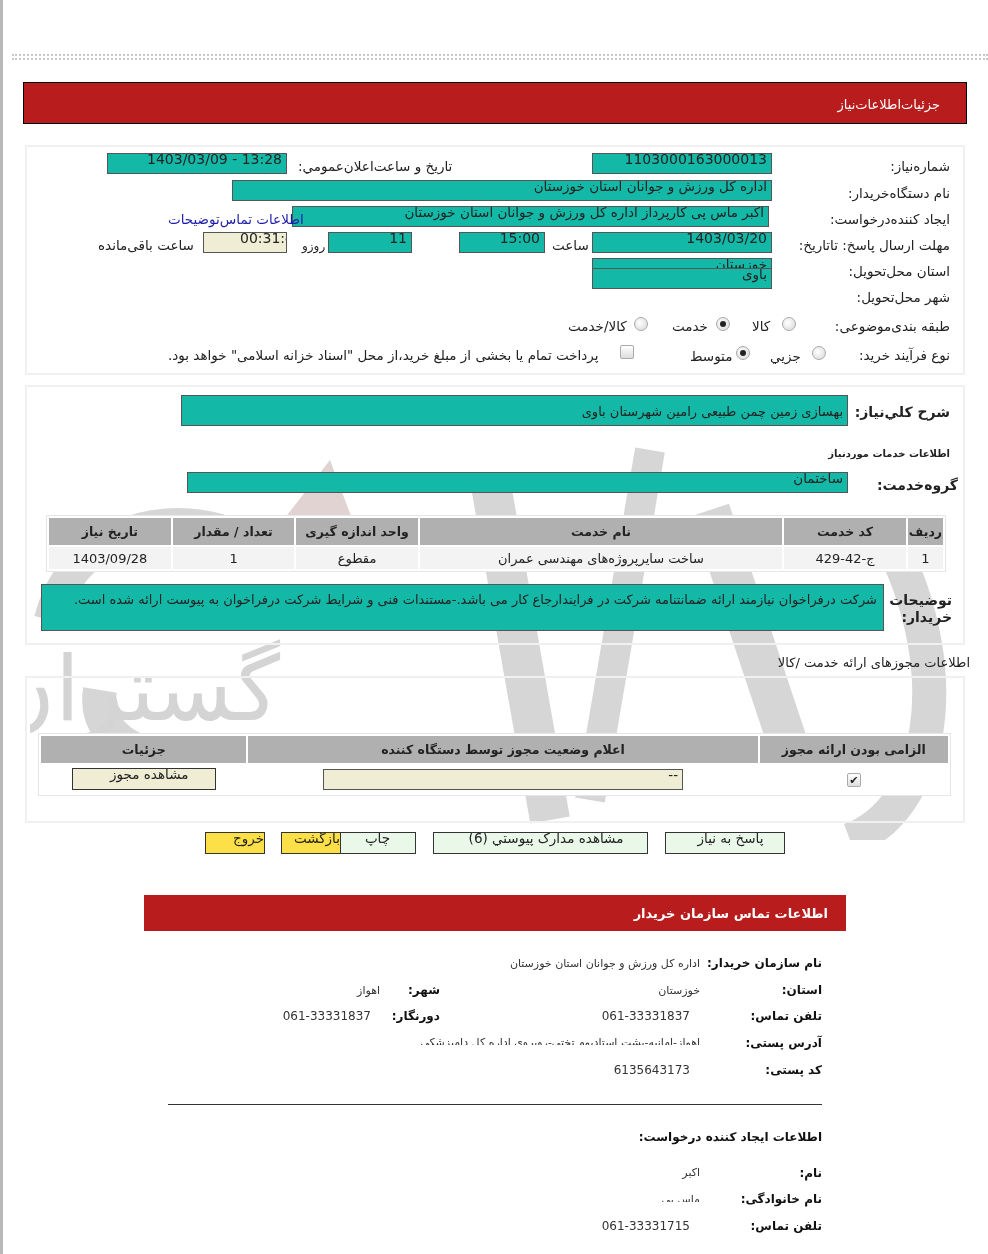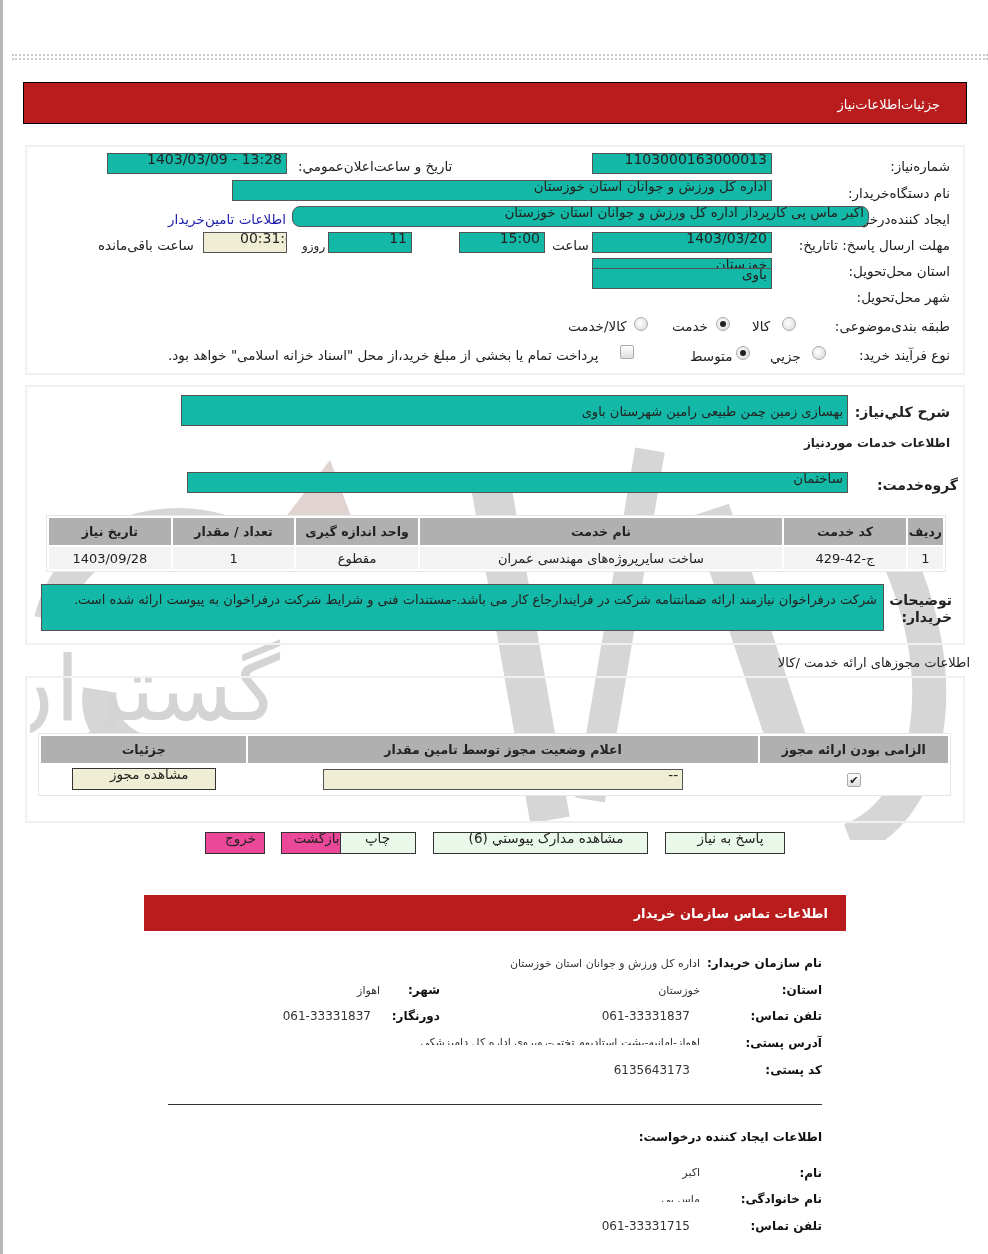--- a/index.html
+++ b/index.html
@@ -28,21 +28,21 @@
     .radio { position: absolute; width: 14px; height: 14px; border-radius: 50%;
       border: 1px solid #aaa; background: radial-gradient(circle at 40% 40%, #fff, #d6d6d6); }
     .radio.on::after { content: ""; position: absolute; left: 3px; top: 3px; width: 6px; height: 6px; border-radius: 50%; background: #222; }
     .chk { position: absolute; width: 14px; height: 14px; border: 1px solid #aaa; border-radius: 2px; background: linear-gradient(#fff, #ddd); font-size: 11px; line-height: 13px; text-align: center; color: #222; }
     .bold { font-weight: bold; }
     table.grid { position: absolute; border-collapse: separate; border-spacing: 2px; background: #fff; border: 1px solid #e6e6e6; }
     table.grid th { background: #b0b0b0; color: #222; font-weight: bold; font-size: 12.5px; height: 27px; text-align: center; }
     table.grid td { background: #f3f3f3; font-size: 13px; text-align: center; height: 22px; }
     .btn { position: absolute; height: 22px; border: 1px solid #333; font-size: 13.5px; text-align: center; line-height: 10px; overflow: hidden; padding-left: 11px; }
     .btn.green { background: #e9f8e9; }
-    .btn.pink { background: #ec4899; }
+    .btn.pink { background: #fde047; text-align: right; }
     .sec-bar { left: 144px; top: 895px; width: 702px; height: 36px; }
     .sec-bar span { position: absolute; right: 18px; top: 11px; font-weight: bold; font-size: 13px; }
     .info-lbl { position: absolute; font-weight: bold; font-size: 12px; color: #111; white-space: nowrap; }
     .info-val { position: absolute; font-size: 11px; color: #333; white-space: nowrap; }
     .hr { position: absolute; left: 168px; top: 1104px; width: 654px; height: 1px; background: #333; }
     .watermark { position: absolute; pointer-events: none; }
   </style>
 </head>
 <body>
 
@@ -68,22 +68,22 @@
 
 <span class="lbl" style="right:38px;top:158px;">شماره‌نیاز:</span>
 <div class="fld ltr" style="left:592px;top:153px;width:180px;">1103000163000013</div>
 <span class="lbl" style="left:298px;top:158px;">تاریخ و ساعت‌اعلان‌عمومي:</span>
 <div class="fld ltr" style="left:107px;top:153px;width:180px;">1403/03/09 - 13:28</div>
 
 <span class="lbl" style="right:38px;top:185px;">نام دستگاه‌خریدار:</span>
 <div class="fld" style="left:232px;top:180px;width:540px;">اداره کل ورزش و جوانان استان خوزستان</div>
 
 <span class="lbl" style="right:38px;top:211px;">ایجاد کننده‌درخواست:</span>
-<div class="fld" style="left:292px;top:206px;width:577px;border-radius:8px;">اکبر ماس پی کارپرداز اداره کل ورزش و جوانان استان خوزستان</div>
-<a class="lbl link" style="left:168px;top:211px;">اطلاعات تامین‌خریدار</a>
+<div class="fld" style="left:292px;top:206px;width:477px;">اکبر ماس پی کارپرداز اداره کل ورزش و جوانان استان خوزستان</div>
+<a class="lbl link" style="left:168px;top:211px;">اطلاعات تماس‌توضیحات</a>
 
 <span class="lbl" style="right:38px;top:237px;">مهلت ارسال پاسخ: تاتاریخ:</span>
 <div class="fld ltr" style="left:592px;top:232px;width:180px;">1403/03/20</div>
 <span class="lbl" style="left:552px;top:237px;">ساعت</span>
 <div class="fld ltr" style="left:459px;top:232px;width:86px;">15:00</div>
 <div class="fld ltr" style="left:328px;top:232px;width:84px;">11</div>
 <span class="lbl" style="left:302px;top:239px;font-size:12px;">روزو</span>
 <div class="fld ltr yellow" style="left:203px;top:232px;width:84px;">00:31:42</div>
 <span class="lbl" style="left:98px;top:237px;">ساعت باقی‌مانده</span>
 
@@ -107,21 +107,21 @@
 <span class="radio on" style="left:736px;top:346px;"></span>
 <span class="lbl" style="left:690px;top:348px;">متوسط</span>
 <span class="chk" style="left:620px;top:345px;"></span>
 <span class="lbl" style="left:168px;top:347px;">پرداخت تمام یا بخشی از مبلغ خرید،از محل "اسناد خزانه اسلامی" خواهد بود.</span>
 
 <div class="panel" style="left:25px;top:385px;width:940px;height:260px;"></div>
 
 <span class="lbl bold" style="right:38px;top:404px;font-size:14px;">شرح کلي‌نیاز:</span>
 <div class="fld" style="left:181px;top:395px;width:667px;height:31px;line-height:31px;font-size:13px;">بهسازی زمین چمن طبیعی رامین شهرستان باوی</div>
 
-<span class="lbl bold" style="right:38px;top:436px;font-size:12px;">اطلاعات خدمات موردنیاز</span>
+<span class="lbl bold" style="right:38px;top:448px;font-size:10px;">اطلاعات خدمات موردنیاز</span>
 
 <span class="lbl bold" style="right:30px;top:477px;font-size:14px;">گروه‌خدمت:</span>
 <div class="fld" style="left:187px;top:472px;width:661px;">ساختمان</div>
 
 <table class="grid" style="left:46px;top:515px;width:900px;">
   <thead>
     <tr>
       <th style="width:32px">ردیف</th>
       <th style="width:122px">کد خدمت</th>
       <th style="width:364px">نام خدمت</th>
@@ -145,21 +145,21 @@
 <span class="lbl bold" style="right:36px;top:592px;width:56px;white-space:normal;font-size:14px;line-height:17px;">توضیحات خریدار:</span>
 <div class="fld" style="left:41px;top:584px;width:843px;height:47px;white-space:normal;line-height:17px;padding:6px 6px;font-size:13px;">شرکت درفراخوان نیازمند ارائه ضمانتنامه شرکت در فرایندارجاع کار می باشد.-مستندات فنی و شرایط شرکت درفراخوان به پیوست ارائه شده است.</div>
 
 <span class="lbl" style="right:18px;top:655px;font-size:13px;">اطلاعات مجوزهای ارائه خدمت /کالا</span>
 <div class="panel" style="left:25px;top:676px;width:940px;height:147px;"></div>
 
 <table class="grid" style="left:38px;top:733px;width:913px;">
   <thead>
     <tr>
       <th style="width:188px">الزامی بودن ارائه مجوز</th>
-      <th style="width:508px">اعلام وضعیت مجوز توسط تامین مقدار</th>
+      <th style="width:508px">اعلام وضعیت مجوز توسط دستگاه کننده</th>
       <th style="width:205px">جزئیات</th>
     </tr>
   </thead>
   <tbody>
     <tr>
       <td style="background:#fff;height:28px;">
         <span class="chk" style="position:relative;display:inline-block;">✔</span>
       </td>
       <td style="background:#fff;">
         <div class="fld yellow" style="position:relative;display:inline-block;width:360px;text-align:right;vertical-align:middle;">--</div>

